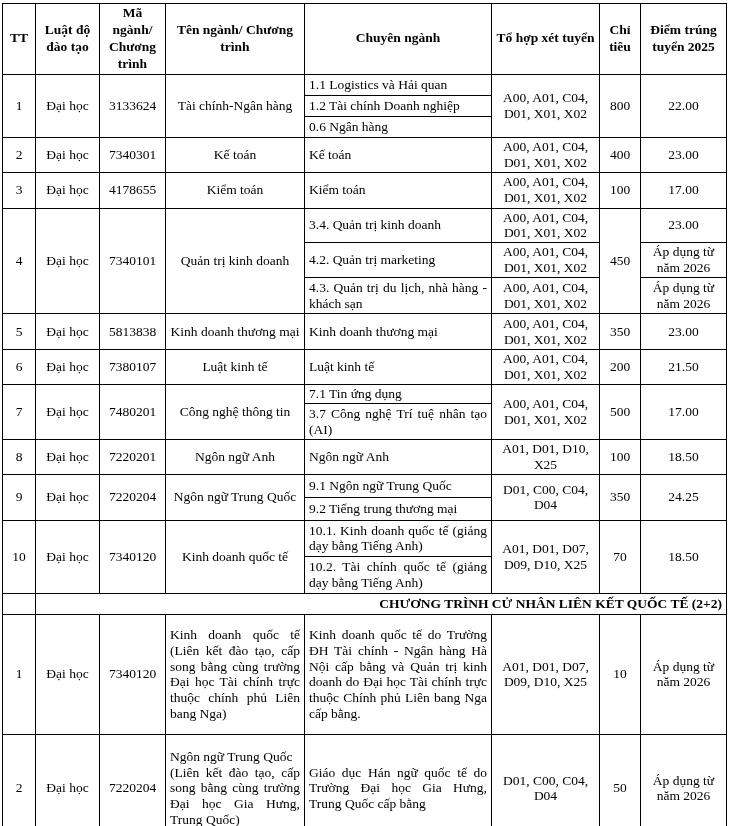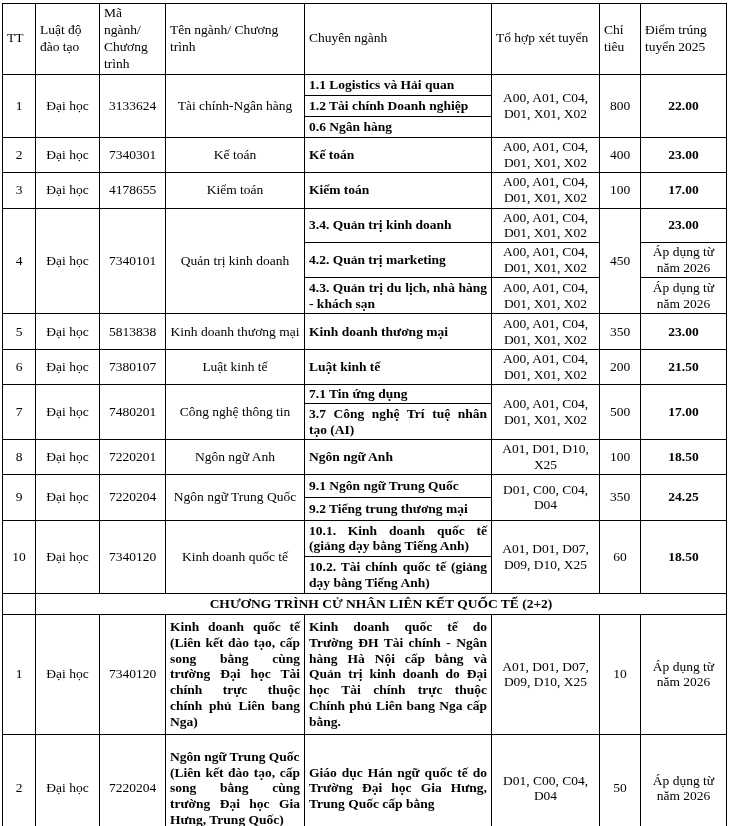--- a/index.html
+++ b/index.html
@@ -19,31 +19,31 @@
   .adm td, .adm th {
     border: 1px solid #000000;
     padding: 1px 4px;
     font-size: 13.5px;
     line-height: 1.18;
     vertical-align: middle;
     overflow: hidden;
     word-wrap: break-word;
   }
   .adm th {
-    font-weight: normal;
-    text-align: left;
+    font-weight: bold;
+    text-align: center;
     line-height: 1.25;
   }
   .c { text-align: center; }
-  .j { text-align: justify; font-weight: bold; }
-  .b { font-weight: bold; }
+  .j { text-align: justify; }
+  .b { font-weight: normal; }
   .pre { white-space: pre-line; }
   .section-title {
     font-weight: bold;
-    text-align: center;
+    text-align: right;
     font-size: 13.5px;
     padding-left: 5px;
   }
 </style>
 </head>
 <body>
 
 <table class="adm">
   <colgroup>
     <col style="width:33px">
@@ -189,21 +189,21 @@
       <td class="j">9.2 Tiếng trung thương mại</td>
     </tr>
 
     <tr style="height:36px">
       <td class="c" rowspan="2">10</td>
       <td class="c" rowspan="2">Đại học</td>
       <td class="c" rowspan="2">7340120</td>
       <td class="c" rowspan="2">Kinh doanh quốc tế</td>
       <td class="j">10.1. Kinh doanh quốc tế (giảng dạy bằng Tiếng Anh)</td>
       <td class="c" rowspan="2">A01, D01, D07, D09, D10, X25</td>
-      <td class="c" rowspan="2">60</td>
+      <td class="c" rowspan="2">70</td>
       <td class="c b" rowspan="2">18.50</td>
     </tr>
     <tr style="height:37px">
       <td class="j">10.2. Tài chính quốc tế (giảng dạy bằng Tiếng Anh)</td>
     </tr>
 
     <tr style="height:21px">
       <td></td>
       <td class="section-title" colspan="7">CHƯƠNG TRÌNH CỬ NHÂN LIÊN KẾT QUỐC TẾ (2+2)</td>
     </tr>

